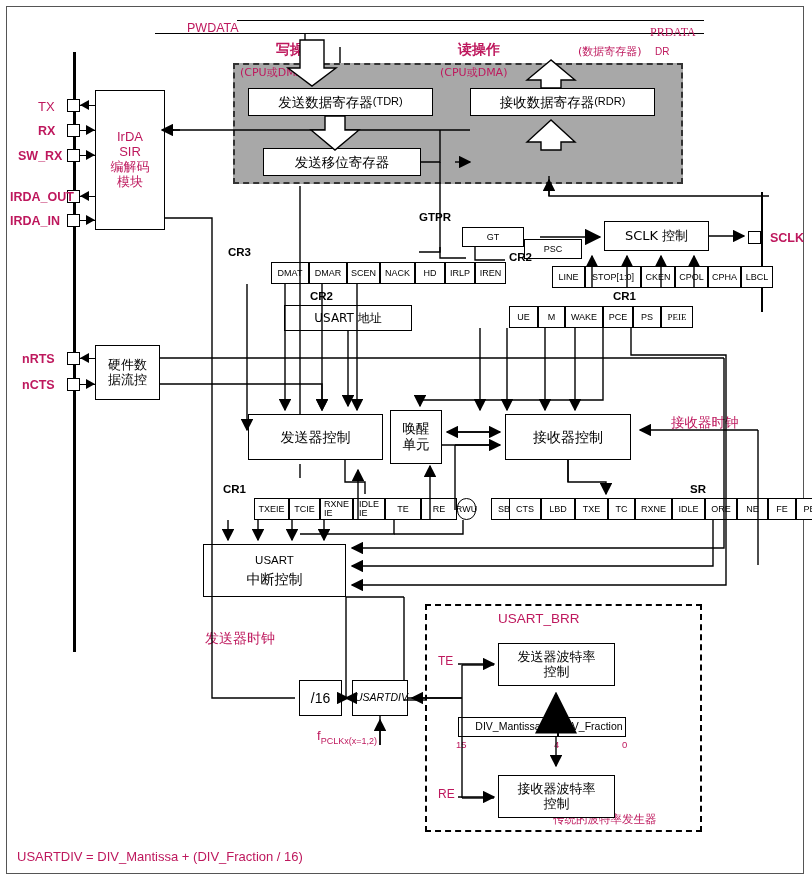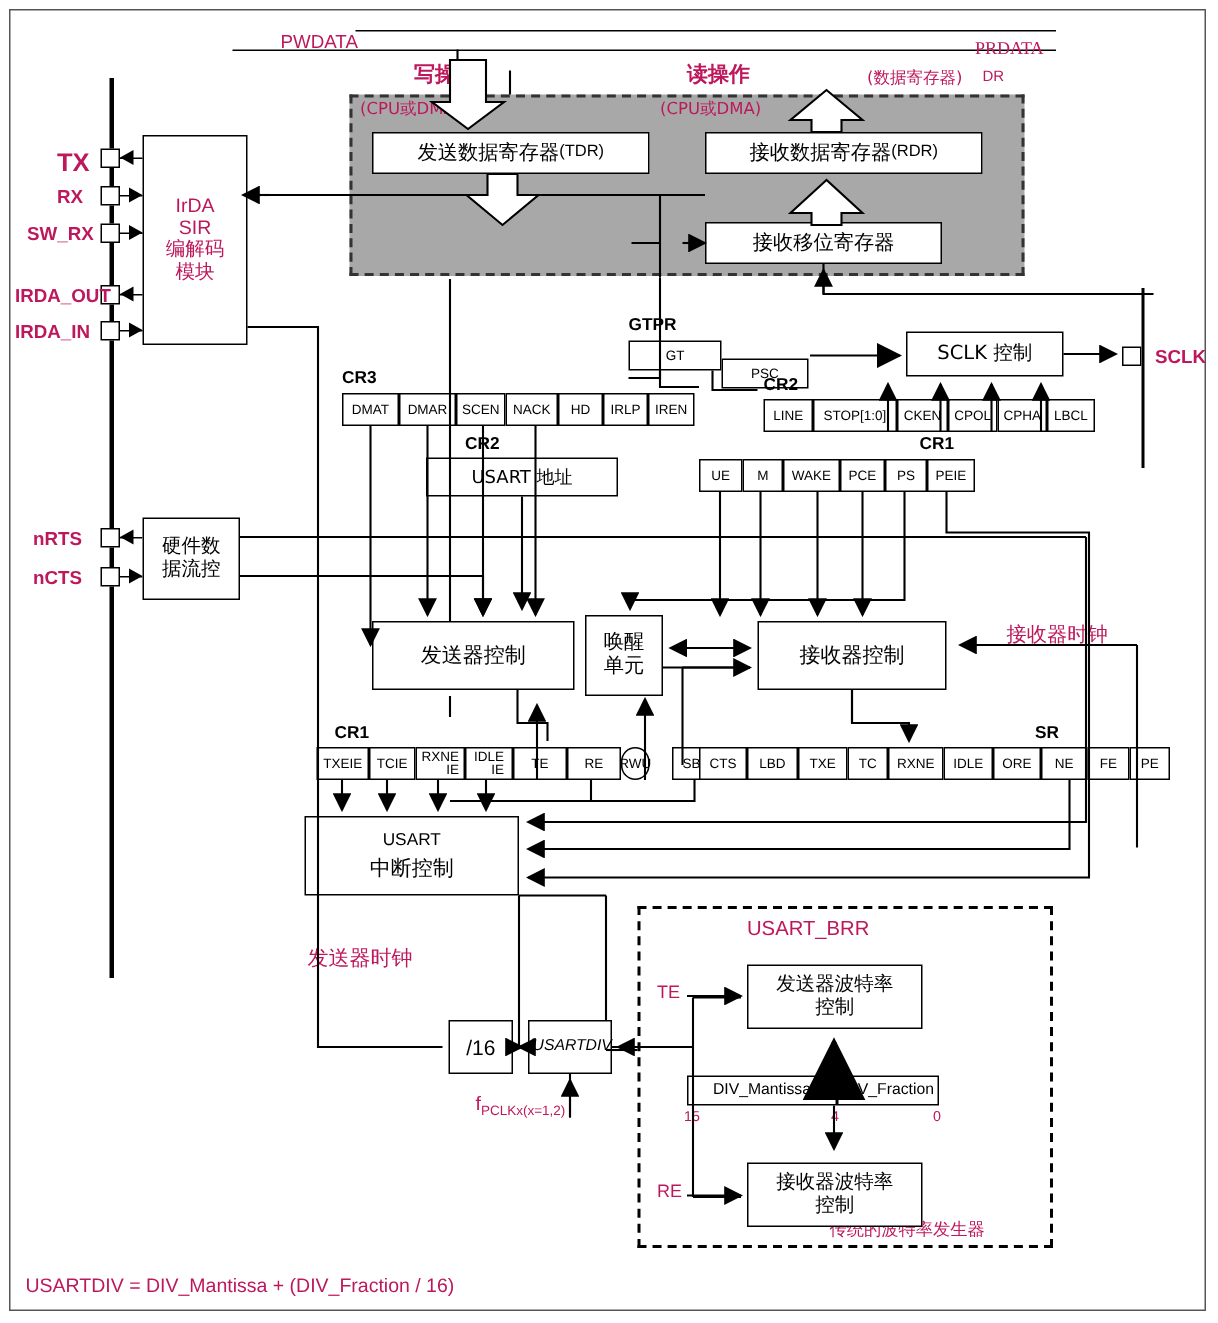--- a/index.html
+++ b/index.html
@@ -14,21 +14,21 @@
   .lbl{position:absolute;white-space:nowrap;color:#be185d;}
   .hline{position:absolute;background:#000;height:1.3px;}
   .vthick{position:absolute;background:#000;width:2.2px;}
   .grey{position:absolute;background:#a8a8a8;box-sizing:border-box;border:2px dashed #333;}
   .dashbox{position:absolute;box-sizing:border-box;border:2px dashed #000;background:transparent;}
   .pinsq{position:absolute;box-sizing:border-box;width:13px;height:13px;border:1.4px solid #000;background:#fff;}
   .cn{font-family:"DejaVu Sans","Liberation Sans",sans-serif;}
   .arrR{position:absolute;width:0;height:0;border-top:5px solid transparent;border-bottom:5px solid transparent;border-left:9px solid #000;}
   .arrL{position:absolute;width:0;height:0;border-top:5px solid transparent;border-bottom:5px solid transparent;border-right:9px solid #000;}
   .regcell{position:absolute;box-sizing:border-box;border:1.2px solid #000;background:#fff;
-           display:flex;align-items:center;justify-content:center;text-align:right;font-size:9px;line-height:9px;}
+           display:flex;align-items:center;justify-content:center;text-align:left;font-size:9px;line-height:9px;margin-left:43px;}
   .regname{position:absolute;font-weight:bold;font-size:11.5px;white-space:nowrap;}
   svg.ov{position:absolute;left:0;top:0;width:812px;height:882px;pointer-events:none;}
 </style>
 </head>
 <body>
 
 <div id="root">
   <div id="frame"></div>
 
   <div class="grey" style="left:233px;top:63px;width:450px;height:121px;"></div>
@@ -48,21 +48,21 @@
   <div class="vthick" style="left:73px;top:52px;width:2.5px;height:600px;"></div>
 
   <div class="boxg" style="left:95px;top:90px;width:70px;height:140px;font-size:13px;">
     <span class="lbl" style="position:static;font-size:13px;">IrDA</span>
     <span class="lbl" style="position:static;font-size:13px;">SIR</span>
     <span class="lbl cn" style="position:static;font-size:13px;">编解码</span>
     <span class="lbl cn" style="position:static;font-size:13px;">模块</span>
   </div>
 
   <div class="pinsq" style="left:67px;top:99px;"></div>
-  <div class="lbl" style="left:38px;top:99px;font-size:17px;font-weight:bold;">TX</div>
+  <div class="lbl" style="left:38px;top:99px;font-size:13px;font-weight:normal;">TX</div>
   <div class="hline" style="left:80px;top:105px;width:15px;"></div>
   <div class="arrL" style="left:80px;top:100px;"></div>
 
   <div class="pinsq" style="left:67px;top:124px;"></div>
   <div class="lbl" style="left:38px;top:124px;font-size:12.5px;font-weight:bold;">RX</div>
   <div class="hline" style="left:80px;top:130px;width:15px;"></div>
   <div class="arrR" style="left:86px;top:125px;"></div>
 
   <div class="pinsq" style="left:67px;top:149px;"></div>
   <div class="lbl" style="left:18px;top:149px;font-size:12.5px;font-weight:bold;">SW_RX</div>
@@ -94,22 +94,22 @@
   <div class="lbl" style="left:770px;top:231px;font-size:12.5px;font-weight:bold;">SCLK</div>
 
   <div class="box" style="left:248px;top:88px;width:185px;height:28px;font-size:13.5px;">
     <span class="cn">发送数据寄存器</span>
       <span style="font-size:11px;">(TDR)</span>
   </div>
   <div class="box" style="left:470px;top:88px;width:185px;height:28px;font-size:13.5px;">
     <span class="cn">接收数据寄存器</span>
       <span style="font-size:11px;">(RDR)</span>
   </div>
-  <div class="box" style="left:470px;top:148px;width:158px;height:28px;font-size:13.5px;">
-    <span class="cn">接收移位寄存器</span>
+  <div class="box" style="left:263px;top:148px;width:158px;height:28px;font-size:13.5px;">
+    <span class="cn">发送移位寄存器</span>
   </div>
 
   <div class="box" style="left:284px;top:305px;width:128px;height:26px;font-size:12px;">
     <span class="cn">USART 地址</span>
   </div>
 
   <div class="box" style="left:604px;top:221px;width:105px;height:30px;font-size:13px;">
     <span class="cn">SCLK 控制</span>
   </div>
   <div class="regname" style="left:310px;top:290px;">CR2</div>
@@ -236,21 +236,21 @@
       </div>
       <div class="regcell" style="left: 56px; top: 0px; width: 38px; height: 22px;">
         <span>WAKE</span>
       </div>
       <div class="regcell" style="left: 94px; top: 0px; width: 30px; height: 22px;">
         <span>PCE</span>
       </div>
       <div class="regcell" style="left: 124px; top: 0px; width: 28px; height: 22px;">
         <span>PS</span>
       </div>
-      <div class="regcell" style="left: 152px; top: 0px; width: 32px; height: 22px;">
+      <div class="regcell" style="left: 152px; top: 0px; width: 32px; height: 22px; font-family: Liberation Serif, serif;">
         <span>PEIE</span>
       </div>
     </div>
   <div class="regname" style="left:613px;top:290px;">CR1</div>
 
   <div id="regrow-cr1bot" class="abs" style="left: 211px; top: 498px; width: 269px; height: 22px;">
       <div class="regcell" style="left: 0px; top: 0px; width: 35px; height: 22px;">
         <span>TXEIE</span>
       </div>
       <div class="regcell" style="left: 35px; top: 0px; width: 31px; height: 22px;">

